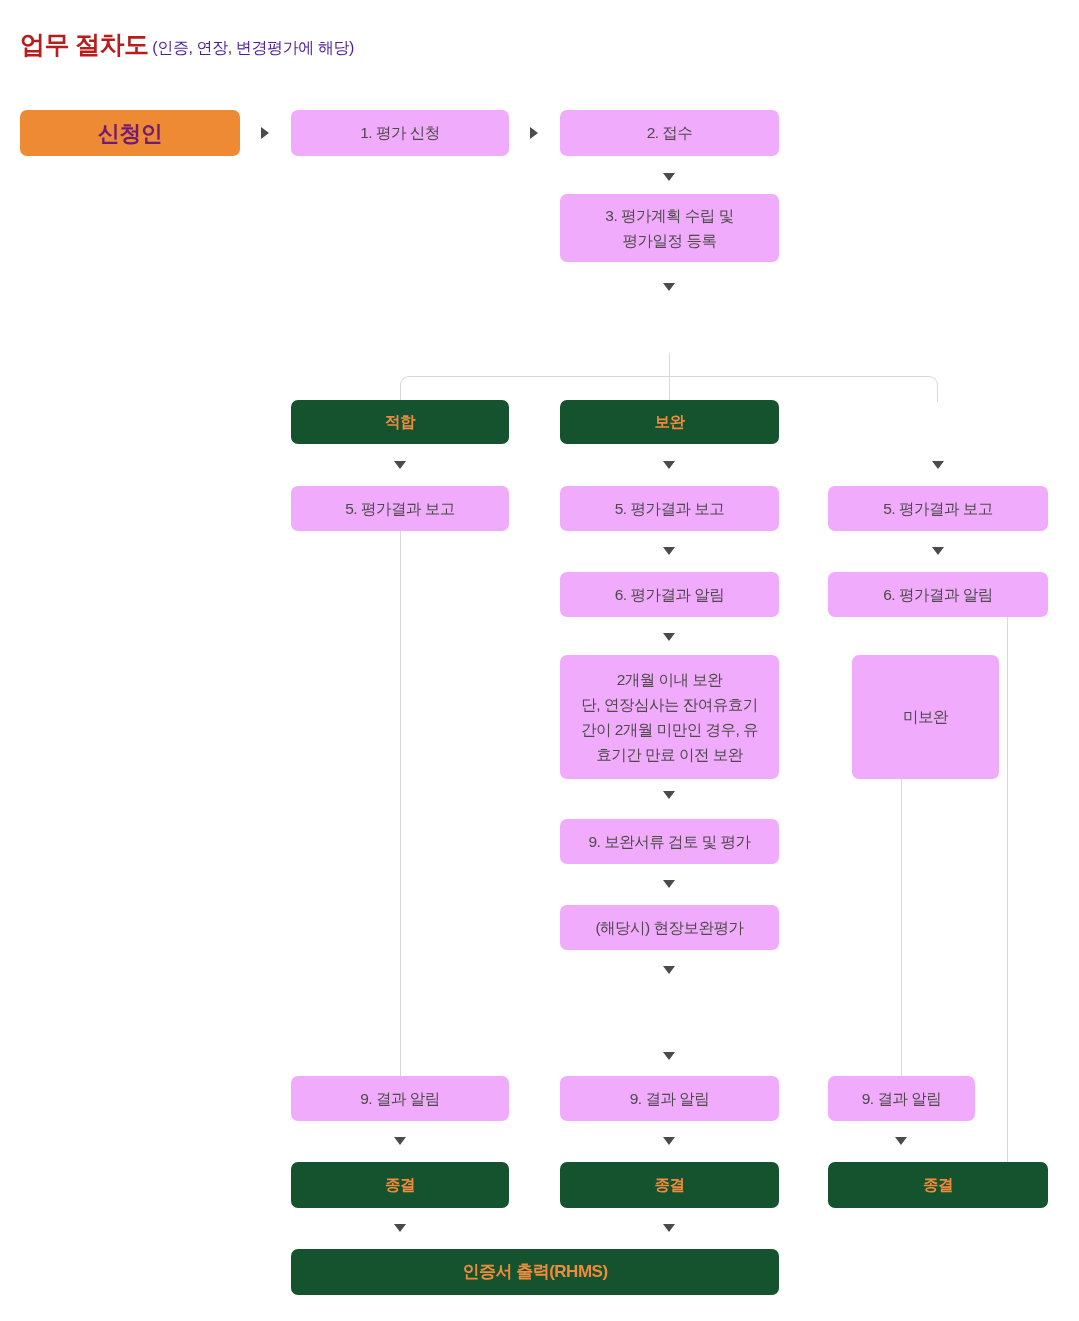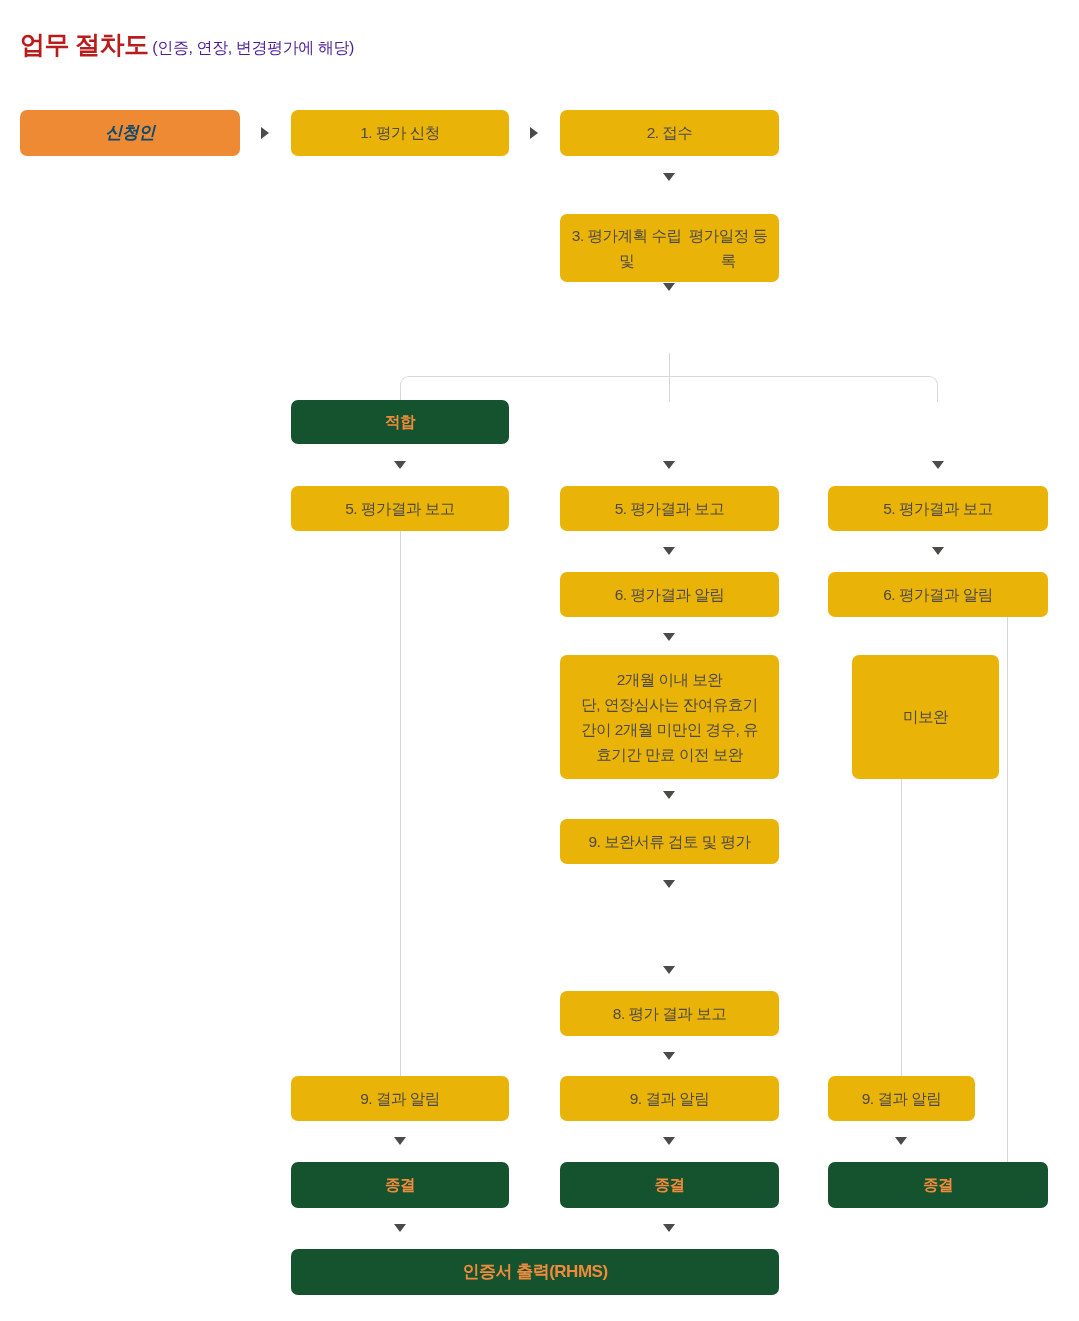--- a/index.html
+++ b/index.html
@@ -51,34 +51,33 @@
     align-items: center;
     justify-content: center;
     text-align: center;
     font-size: 15.5px;
     letter-spacing: -0.5px;
     line-height: 1.5;
     padding: 4px 8px;
     z-index: 3;
   }
   .node.gray {
-    background: #eab308;
+    background: #f0abfc;
     color: #4d4a48;
   }
   .node.tint {
     background: #14532d;
     color: #f08a3c;
     font-weight: bold;
   }
   .node.solid {
     background: #ee8a33;
-    color: #0c4a6e;
+    color: #701a75;
     font-weight: bold;
-    font-size: 17px;
-    font-style: italic;
+    font-size: 22px;
   }
   .node.multiline {
     line-height: 1.62;
     font-size: 15.5px;
   }
 
   
   .vline {
     position: absolute;
     width: 1px;
@@ -135,35 +134,36 @@
   <div class="arrow-right" style="left:261px; top:127px;"></div>
 
   <div class="node gray" style="left:291px; top:110px; width:218px; height:46px;">1. 평가 신청</div>
 
   <div class="arrow-right" style="left:530px; top:127px;"></div>
 
   <div class="node gray" style="left:560px; top:110px; width:219px; height:46px;">2. 접수</div>
 
   <div class="arrow-down" style="left:663px; top:173px;"></div>
 
-  <div class="node gray multiline" style="left:560px; top:214px; width:219px; height:68px; flex-direction:row;">
+  <div class="node gray multiline" style="left:560px; top:194px; width:219px; height:68px; flex-direction:column;">
     <span>3. 평가계획 수립 및</span>
     <span>평가일정 등록</span>
   </div>
 
   <div class="arrow-down" style="left:663px; top:283px;"></div>
 
 
   <div class="vline" style="left:669px; top:353px; height:49px;"></div>
 
   <div class="elbow left" style="left:400px; top:376px; width:269px; height:26px;"></div>
 
   <div class="elbow right" style="left:669px; top:376px; width:269px; height:26px;"></div>
 
   <div class="node tint" style="left:291px; top:400px; width:218px; height:44px;">적합</div>
+  <div class="node tint" style="left:560px; top:400px; width:219px; height:44px;">보완</div>
 
   <div class="arrow-down" style="left:394px; top:461px;"></div>
   <div class="arrow-down" style="left:663px; top:461px;"></div>
   <div class="arrow-down" style="left:932px; top:461px;"></div>
 
   <div class="node gray" style="left:291px; top:486px; width:218px; height:45px;">5. 평가결과 보고</div>
   <div class="node gray" style="left:560px; top:486px; width:219px; height:45px;">5. 평가결과 보고</div>
   <div class="node gray" style="left:828px; top:486px; width:220px; height:45px;">5. 평가결과 보고</div>
 
   <div class="vline" style="left:400px; top:531px; height:545px;"></div>
@@ -188,24 +188,24 @@
   <div class="node gray" style="left:852px; top:655px; width:147px; height:124px;">미보완</div>
 
   <div class="vline" style="left:901px; top:779px; height:297px;"></div>
 
   <div class="arrow-down" style="left:663px; top:791px;"></div>
 
   <div class="node gray" style="left:560px; top:819px; width:219px; height:45px;">9. 보완서류 검토 및 평가</div>
 
   <div class="arrow-down" style="left:663px; top:880px;"></div>
 
+  <div class="node gray" style="left:560px; top:905px; width:219px; height:45px;">(해당시) 현장보완평가</div>
 
   <div class="arrow-down" style="left:663px; top:966px;"></div>
 
-  <div class="node gray" style="left:560px; top:991px; width:219px; height:45px;">8. 평가 결과 보고</div>
 
   <div class="arrow-down" style="left:663px; top:1052px;"></div>
 
   <div class="node gray" style="left:291px; top:1076px; width:218px; height:45px;">9. 결과 알림</div>
   <div class="node gray" style="left:560px; top:1076px; width:219px; height:45px;">9. 결과 알림</div>
   <div class="node gray" style="left:828px; top:1076px; width:147px; height:45px;">9. 결과 알림</div>
 
   <div class="arrow-down" style="left:394px; top:1137px;"></div>
   <div class="arrow-down" style="left:663px; top:1137px;"></div>
   <div class="arrow-down" style="left:895px; top:1137px;"></div>

